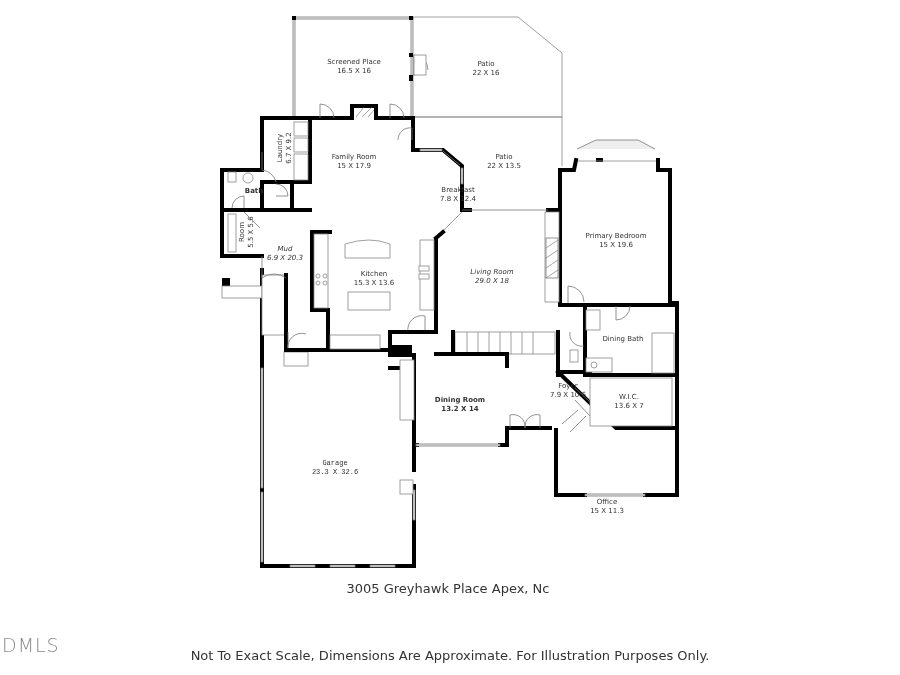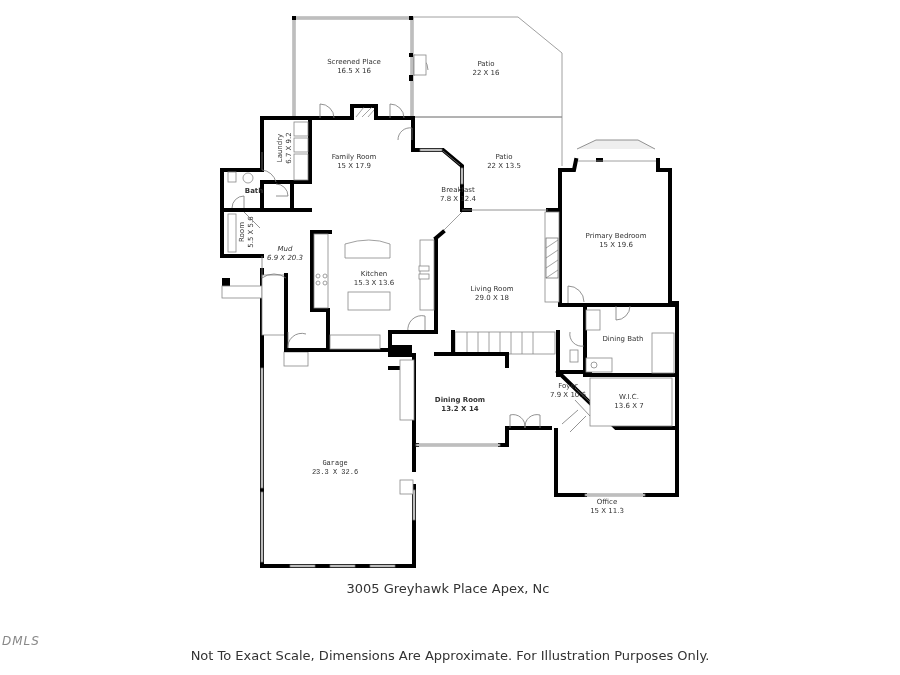--- a/index.html
+++ b/index.html
@@ -7,21 +7,21 @@
     #plan { position:absolute; left:0; top:0; width:900px; height:675px; }
     .wall { stroke:#000; stroke-width:4; fill:none; stroke-linecap:square; }
     .thin { stroke:#888; stroke-width:0.8; fill:none; }
     .win { stroke:#777; stroke-width:0.8; fill:#eee; }
     .door { stroke:#777; stroke-width:0.8; fill:none; }
     .fixture { stroke:#888; stroke-width:0.8; fill:#fff; }
     .hatch { stroke:#666; stroke-width:0.6; }
     .room-label { position:absolute; font-size:7px; line-height:9px; text-align:center; color:#333; white-space:nowrap; transform:translateX(-50%); }
     .room-label.vert { transform:translate(-50%,-50%) rotate(-90deg); }
     .footer { position:absolute; font-size:13px; color:#333; white-space:nowrap; transform:translateX(-50%); }
-    .logo { position:absolute; left:2px; top:634px; font-size:12px; color:#888; letter-spacing:1px; font-weight:300;font-style:italic; }
+    .logo { position:absolute; left:2px; top:634px; font-size:19px; color:#888; letter-spacing:1px; font-weight:300; }
   </style>
 </head>
 <body>
 
 <svg id="plan" viewBox="0 0 900 675" xmlns="http://www.w3.org/2000/svg">
 
   <g>
     <rect class="win" x="293" y="17" width="120" height="2"></rect>
     <rect class="win" x="293" y="18" width="2" height="100"></rect>
     <rect class="win" x="411" y="18" width="2" height="100"></rect>
@@ -236,21 +236,21 @@
   <div>15 X 19.6</div>
 </div>
 <div class="room-label" style="left:285px;top:245px;font-style:italic;">
   <div>Mud</div>
   <div>6.9 X 20.3</div>
 </div>
 <div class="room-label" style="left:374px;top:270px;">
   <div>Kitchen</div>
   <div>15.3 X 13.6</div>
 </div>
-<div class="room-label" style="left:492px;top:285px;">
+<div class="room-label" style="left:492px;top:268px;font-style:italic;">
   <div>Living Room</div>
   <div>29.0 X 18</div>
 </div>
 <div class="room-label" style="left:623px;top:335px;">
   <div>Dining Bath</div>
 </div>
 <div class="room-label" style="left:536px;top:382px;margin-left:32px;">
   <div>Foyer</div>
   <div>7.9 X 10.6</div>
 </div>

